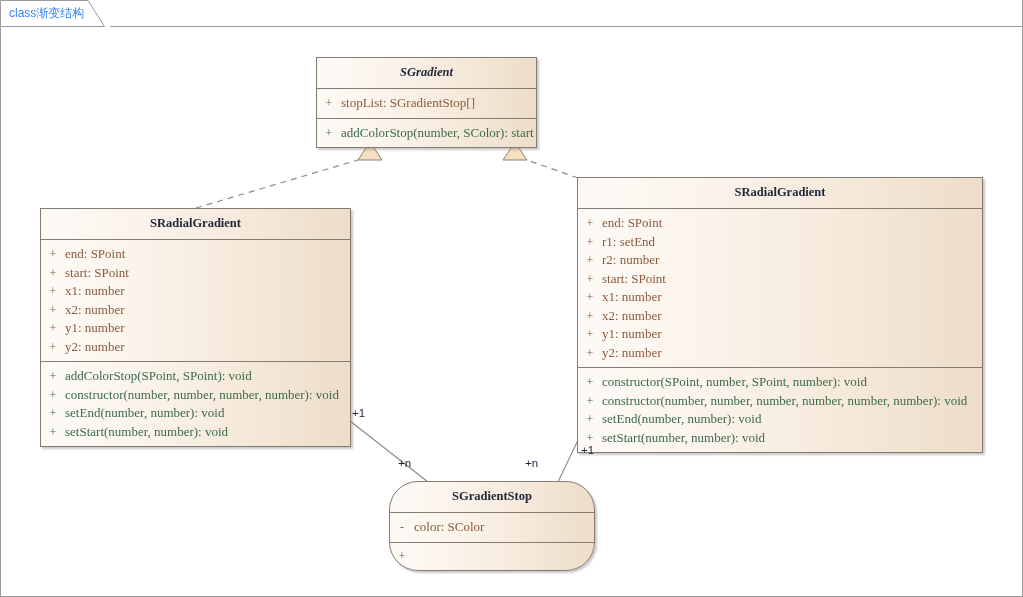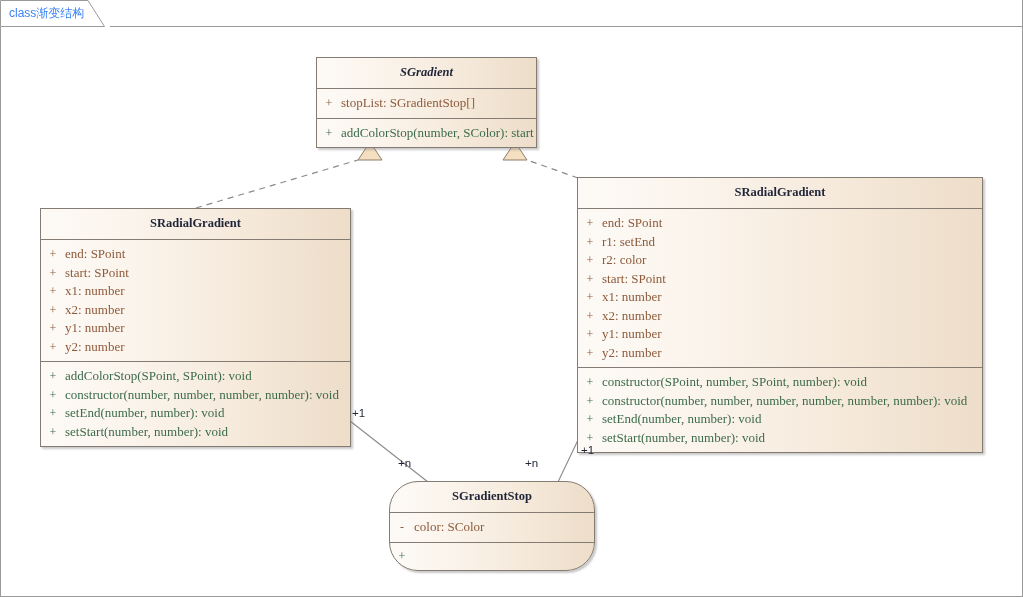--- a/index.html
+++ b/index.html
@@ -228,21 +228,21 @@
       <div class="uml-row">
         <span class="uml-vis">+</span>
         <span class="uml-text">end: SPoint</span>
       </div>
       <div class="uml-row">
         <span class="uml-vis">+</span>
         <span class="uml-text">r1: setEnd</span>
       </div>
       <div class="uml-row">
         <span class="uml-vis">+</span>
-        <span class="uml-text">r2: color</span>
+        <span class="uml-text">r2: number</span>
       </div>
       <div class="uml-row">
         <span class="uml-vis">+</span>
         <span class="uml-text">start: SPoint</span>
       </div>
       <div class="uml-row">
         <span class="uml-vis">+</span>
         <span class="uml-text">x1: number</span>
       </div>
       <div class="uml-row">

